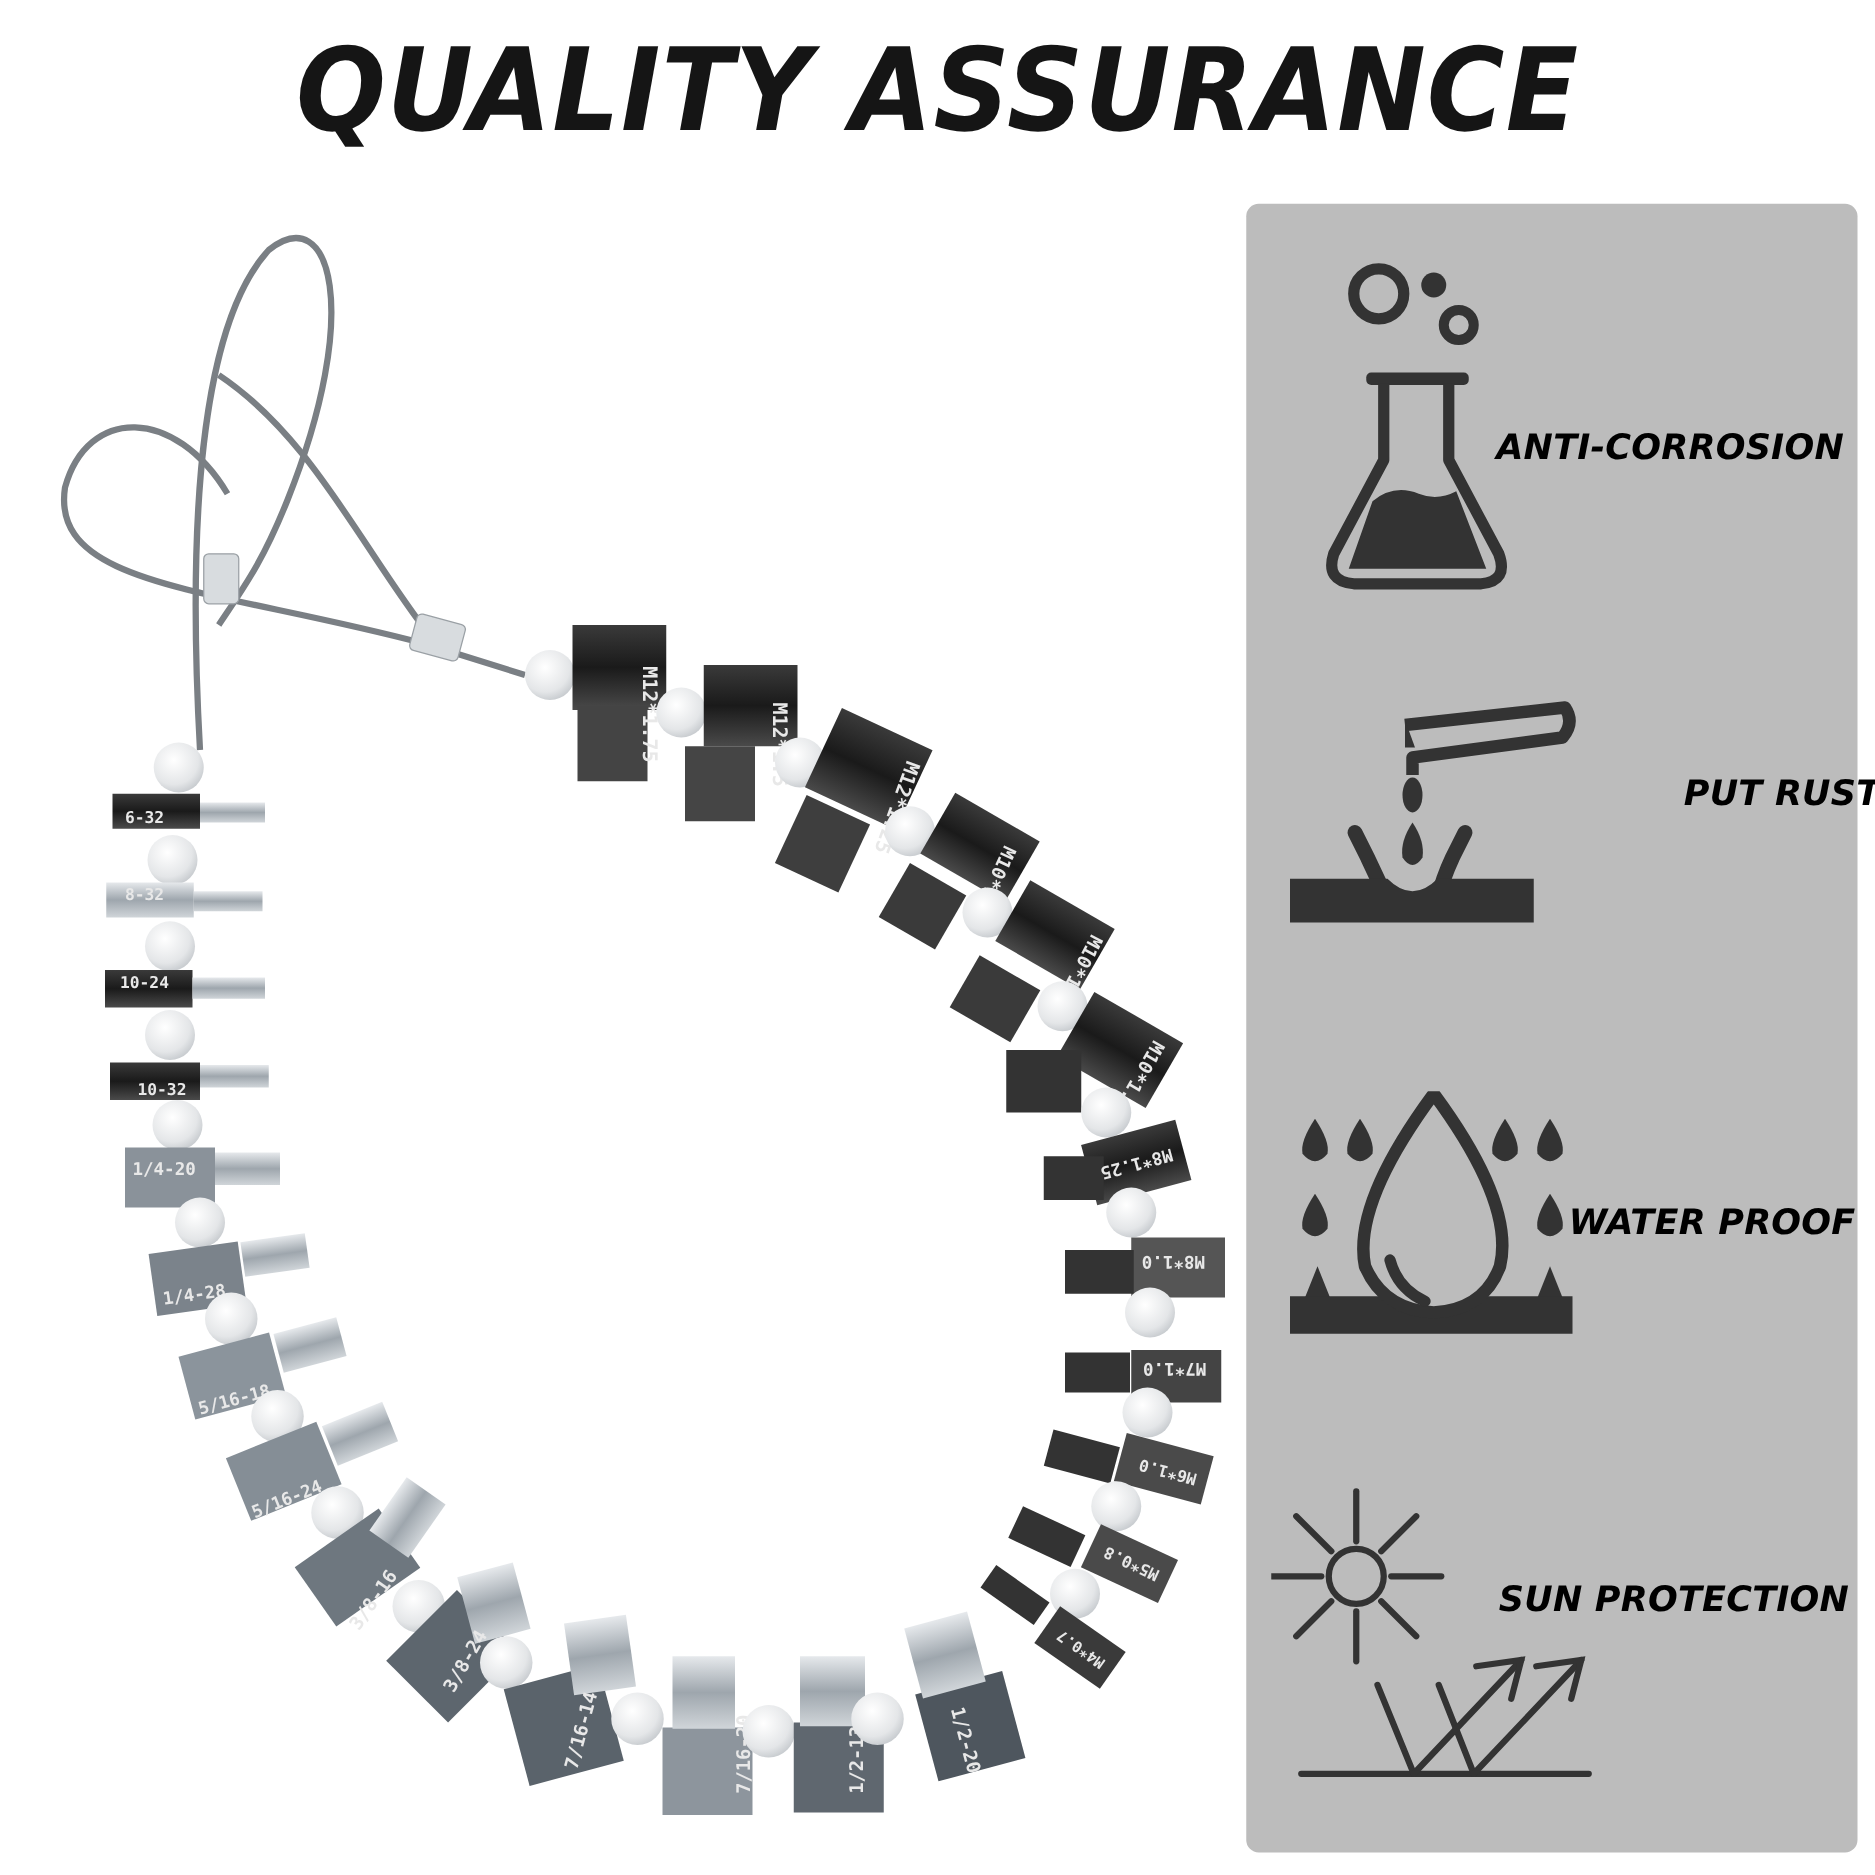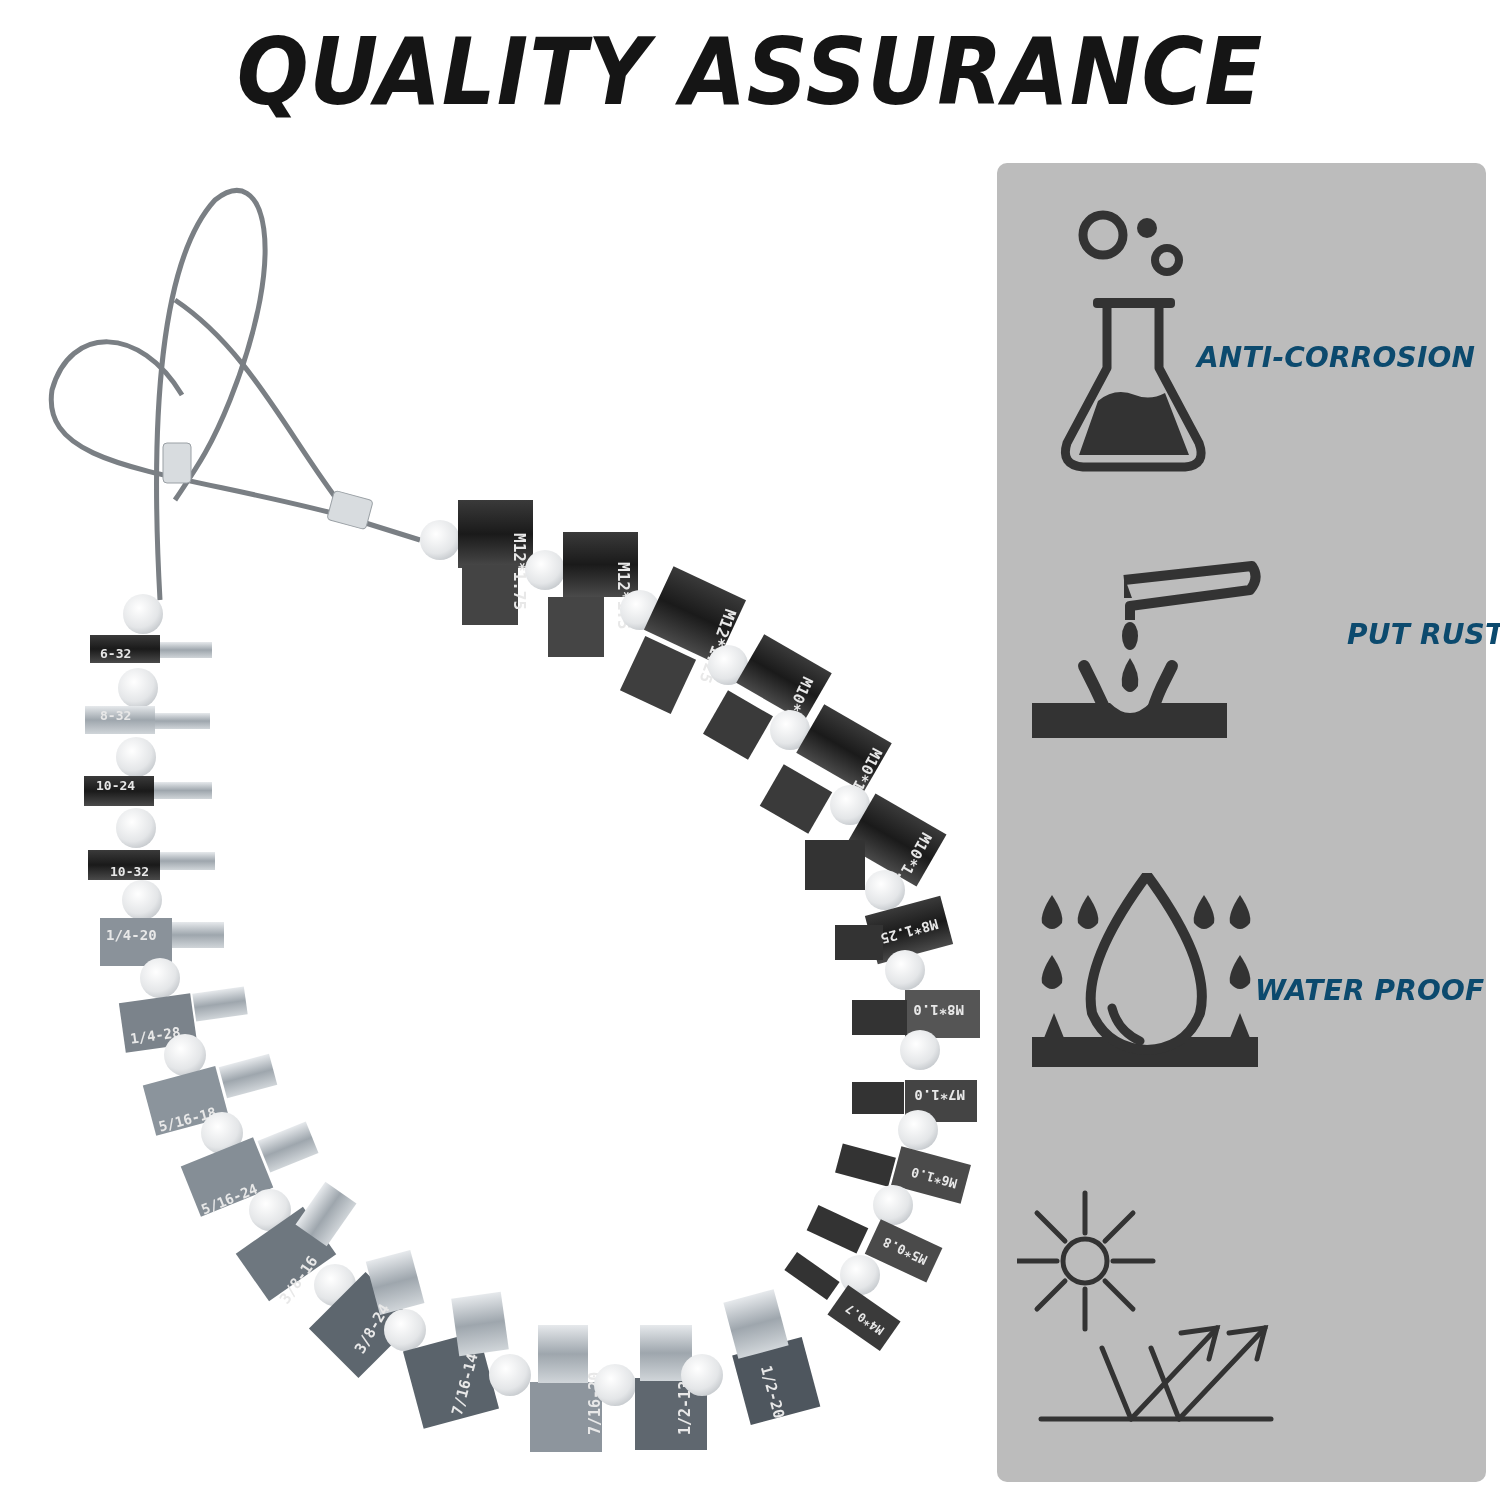--- a/index.html
+++ b/index.html
@@ -12,21 +12,21 @@
   }
   .product { position:absolute; left:0; top:140px; width:1000px; height:1360px; }
   .panel {
     position:absolute; left:997px; top:163px; width:489px; height:1319px;
     background:#bcbcbc; border-radius:10px;
   }
   .feature { position:absolute; left:0; width:489px; }
   .feature svg.icon { position:absolute; }
   .feature .label {
     position:absolute; font-family:"DejaVu Sans", sans-serif; font-weight:bold; font-style:italic;
-    color:#0c4a6e; white-space:nowrap; letter-spacing:0.2px;
+    color:#000000; white-space:nowrap; letter-spacing:0.2px;
   }
   .tag-text { font-family:"DejaVu Sans Mono", monospace; font-weight:bold; fill:#e8e8e8; }
 </style>
 </head>
 <body>
 
 <div class="title">QUALITY ASSURANCE</div>
 
 <svg class="product" viewBox="0 140 1000 1360" width="1000" height="1360">
   <defs>
@@ -202,21 +202,21 @@
         <path d="M208 22 Q196 40 198 50 Q208 62 218 50 Q220 40 208 22Z"></path>
         <path d="M20 82 Q8 100 10 110 Q20 122 30 110 Q32 100 20 82Z"></path>
         <path d="M208 82 Q196 100 198 110 Q208 122 218 110 Q220 100 208 82Z"></path>
         <path d="M22 140 L10 170 L34 170 Z"></path>
         <path d="M208 140 L196 170 L220 170 Z"></path>
         <rect x="0" y="164" width="226" height="30"></rect>
       </g>
       <path d="M115 2 Q50 90 60 140 Q75 175 115 177 Q155 175 168 140 Q180 90 115 2Z" fill="#bcbcbc" stroke="#333" stroke-width="10"></path>
       <path d="M80 135 Q86 158 108 168" fill="none" stroke="#333" stroke-width="9" stroke-linecap="round"></path>
     </svg>
-    <div class="label" style="left:258px;top:88px;font-size:28px;margin-top:13px;">WATER PROOF</div>
+    <div class="label" style="left:258px;top:88px;font-size:28px;">WATER PROOF</div>
   </div>
 
   <div class="feature" style="top:1010px;height:300px;">
     <svg class="icon" style="left:20px;top:10px;" width="260" height="240" viewBox="0 0 260 240">
       <g stroke="#333" stroke-width="5" stroke-linecap="round" fill="none">
         <circle cx="68" cy="78" r="22"></circle>
         <line x1="68" y1="10" x2="68" y2="50"></line>
           <line x1="68" y1="106" x2="68" y2="146"></line>
         <line x1="0" y1="78" x2="40" y2="78"></line>
           <line x1="96" y1="78" x2="136" y2="78"></line>
@@ -226,14 +226,15 @@
           <line x1="48" y1="98" x2="20" y2="126"></line>
         <line x1="24" y1="236" x2="254" y2="236"></line>
         <line x1="85" y1="165" x2="114" y2="236"></line>
         <line x1="134" y1="165" x2="162" y2="236"></line>
         <line x1="114" y1="236" x2="200" y2="145"></line>
         <line x1="162" y1="236" x2="248" y2="145"></line>
         <polyline points="164,150 200,145 192,176"></polyline>
         <polyline points="212,150 248,145 240,176"></polyline>
       </g>
     </svg>
+    <div class="label" style="left:202px;top:90px;font-size:28px;">SUN PROTECTION</div>
   </div>
 </div>
 
 </body></html>

